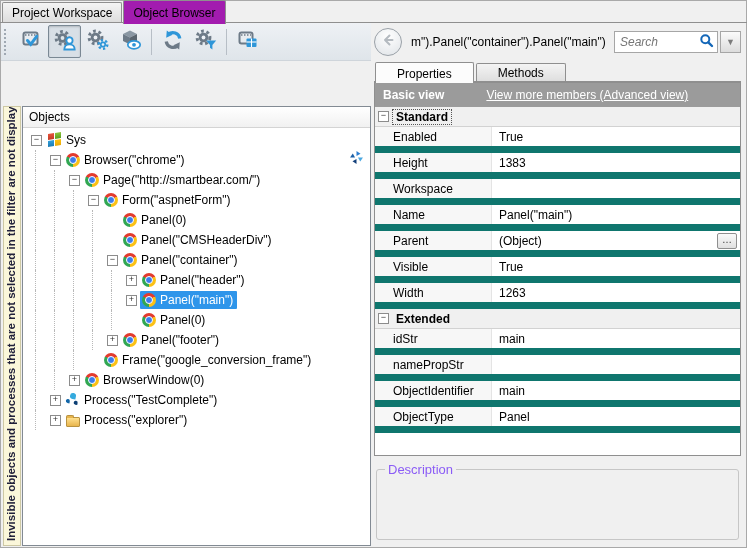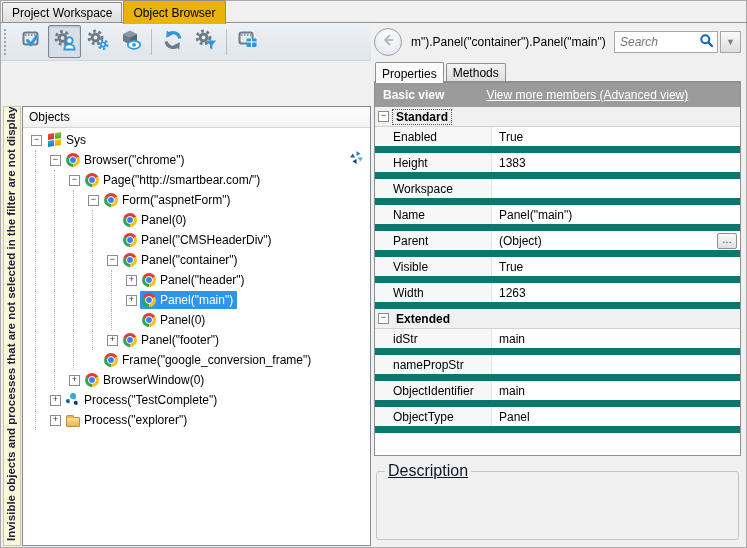--- a/index.html
+++ b/index.html
@@ -5,21 +5,21 @@
   html,body{margin:0;padding:0;}
   body{width:747px;height:548px;overflow:hidden;background:#f0f0f0;
        font-family:"Liberation Sans",sans-serif;font-size:12px;color:#000;position:relative;}
   .app{width:747px;height:548px;outline:1px solid #a9a9a9;outline-offset:-1px;display:flex;flex-direction:column;}
 
   
   .tabstrip{height:23px;display:flex;align-items:flex-end;padding-left:2px;position:relative;}
   .tabstrip::after{content:'';position:absolute;left:0;right:0;bottom:0;border-bottom:1px solid #8f8f8f;}
   .tab{border:1px solid #8f8f8f;border-bottom:none;padding:3px 9px 3px 9px;margin-right:1px;
        background:linear-gradient(#f4f4f4,#dcdcdc);border-radius:2px 2px 0 0;position:relative;cursor:default;}
-  .tab.active{background:#eab308;z-index:2;padding-top:5px;padding-bottom:4px;margin-bottom:-1px;}
+  .tab.active{background:#a21caf;z-index:2;padding-top:5px;padding-bottom:4px;margin-bottom:-1px;}
 
   .main{flex:1;display:flex;min-height:0;background:#f0f0f0;}
 
   
   .left{width:371px;display:flex;flex-direction:column;min-height:0;gap:44px;}
   .toolbar{height:37px;display:flex;align-items:center;background:linear-gradient(#eef1f5,#dfe5ea);
            padding-left:3px;border-bottom:1px solid #cfd5db;}
   .grip{width:6px;height:26px;border-left:2px dotted #9fa8b2;margin:0 3px 0 1px;}
   .tbtn{width:31px;height:31px;display:flex;align-items:center;justify-content:center;border:1px solid transparent;border-radius:2px;}
   .tbtn.pressed{border:1px solid #7a8894;background:#d8dfe6;box-shadow:inset 0 1px 2px rgba(0,0,0,.18);}
@@ -70,21 +70,21 @@
   .crumb{flex:1;margin-left:9px;white-space:nowrap;overflow:hidden;}
   .search-wrap{width:104px;height:22px;border:1px solid #a6a6a6;background:#fff;display:flex;align-items:center;flex:none;box-sizing:border-box;}
   .search-wrap input{flex:1;min-width:0;border:none;outline:none;font-family:"Liberation Sans",sans-serif;
       font-size:12px;font-style:italic;color:#555;padding:0 2px 0 5px;background:transparent;}
   .search-icon{flex:none;margin-right:3px;}
   .search-drop{width:21px;height:22px;margin-left:2px;flex:none;border:1px solid #a6a6a6;box-sizing:border-box;
       background:linear-gradient(#fafafa,#dcdcdc);display:flex;align-items:center;justify-content:center;
       color:#7b7b7b;font-size:9px;}
   .insp-tabs{height:22px;display:flex;align-items:flex-end;position:relative;padding-left:1px;}
   .insp-tabs::after{content:'';position:absolute;left:0;right:0;bottom:0;border-bottom:1px solid #8f8f8f;}
-  .itab{border:1px solid #8f8f8f;border-bottom:none;border-radius:2px 2px 0 0;padding:2px 6px;margin-right:2px;
+  .itab{border:1px solid #8f8f8f;border-bottom:none;border-radius:2px 2px 0 0;padding:2px 21px;margin-right:2px;
       background:linear-gradient(#f4f4f4,#ddd);position:relative;}
   .itab.active{background:#fcfcfc;z-index:2;padding-top:4px;margin-bottom:-1px;}
 
   .grid-panel{height:374px;border:1px solid #8f8f8f;background:#fff;display:flex;flex-direction:column;box-sizing:border-box;}
   .view-bar{height:24px;background:#9b9b9b;display:flex;align-items:center;flex:none;color:#fff;}
   .view-bar .vtitle{font-weight:bold;margin-left:8px;}
   .view-bar a{color:#fff;margin-left:42px;text-decoration:underline;}
   .grid{flex:1;overflow:hidden;}
   .grid-group{height:19px;display:flex;align-items:center;background:#f0f0f0;border-bottom:1px solid #d2d2d2;}
   .gbox{width:9px;height:9px;flex:none;margin-left:3px;margin-right:4px;border:1px solid #8c8c8c;background:#fff;
@@ -92,21 +92,21 @@
   .gname{font-weight:bold;padding:0 3px;}
   .gname.focusrect{outline:1px dotted #555;}
   .grid-row{height:19px;display:flex;align-items:flex-end;position:relative;border-bottom:7px solid #0f766e;}
   .pname{width:116px;flex:none;padding-left:18px;background:#f7f7f7;height:100%;display:flex;align-items:center;box-sizing:border-box;}
   .pvalue{flex:1;padding-left:7px;border-left:1px solid #e4e4e4;height:100%;display:flex;align-items:center;}
   .ellipsis-btn{position:absolute;right:3px;top:2px;width:18px;height:14px;border:1px solid #8f8f8f;border-radius:2px;
       background:linear-gradient(#fafafa,#e0e0e0);font-size:10px;line-height:12px;text-align:center;color:#333;}
 
   .desc{margin-top:6px;height:78px;border:1px solid #c6c6c6;border-radius:3px;background:#f0f0f0;
       padding:0 8px;box-sizing:border-box;}
-  .desc legend{padding:0 3px;font-size:16px;color:#0f172a;text-decoration:underline;}
+  .desc legend{padding:0 3px;font-size:13px;color:#8b5cf6;}
 </style>
 </head>
 <body>
 
 <div class="app">
 
   <div class="tabstrip">
     <div class="tab">Project Workspace</div>
     <div class="tab active">Object Browser</div>
   </div>

